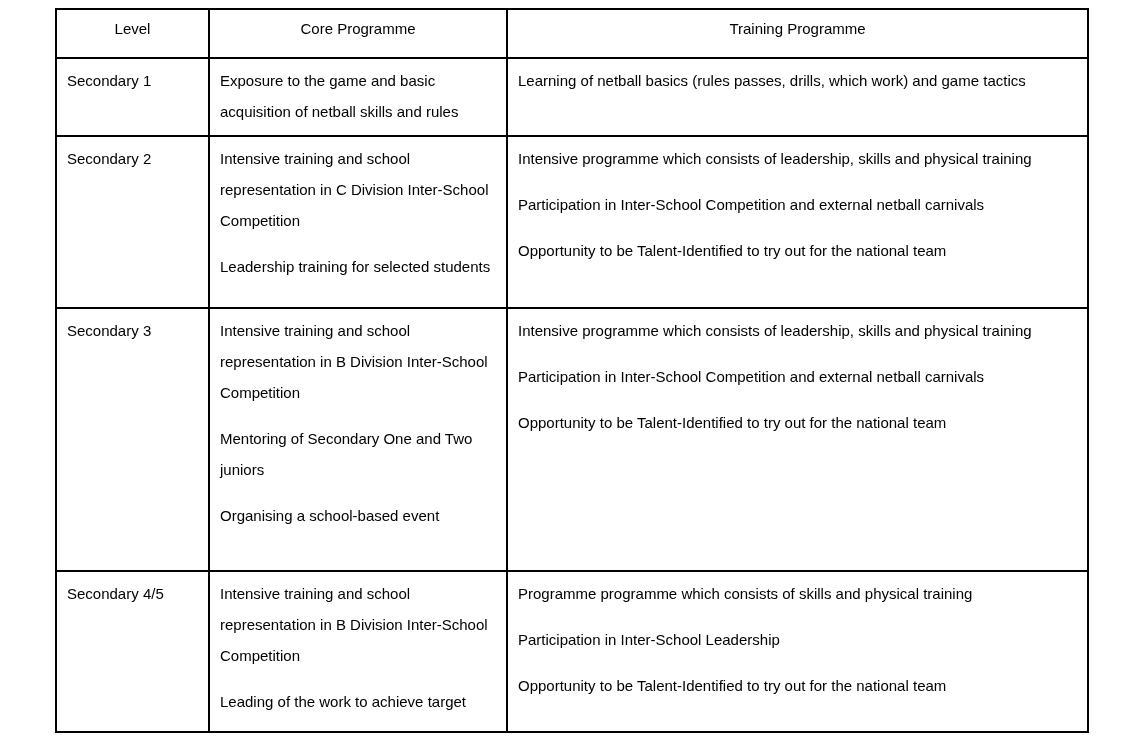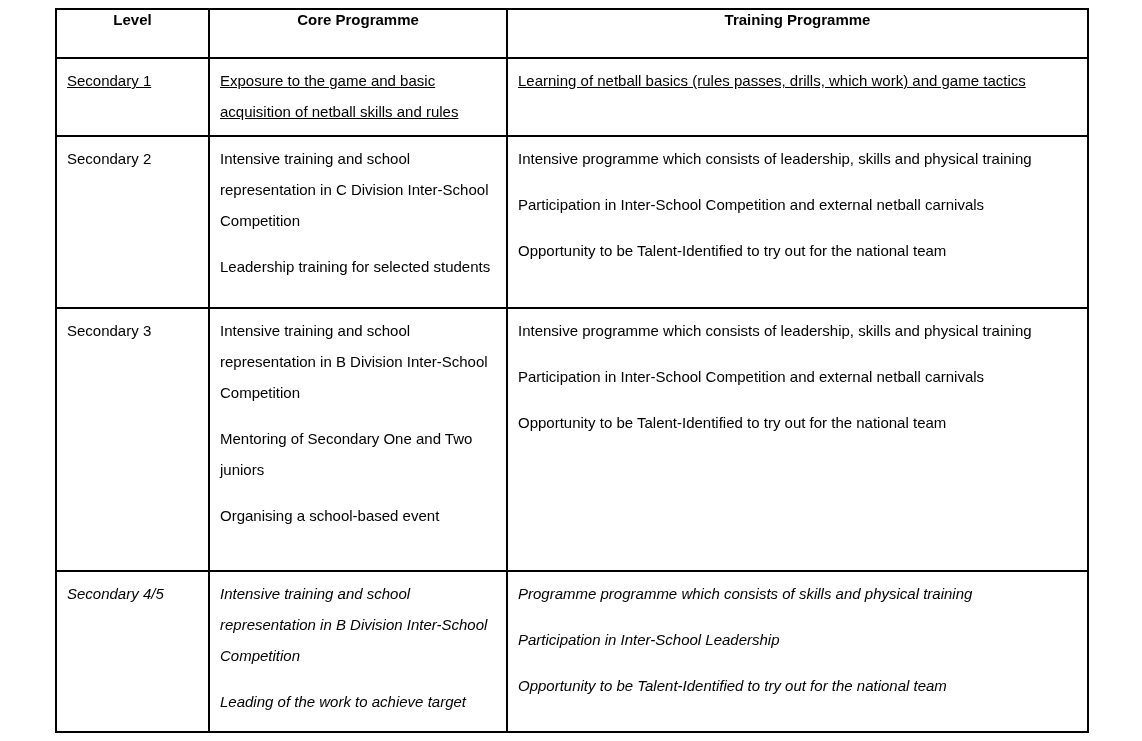--- a/index.html
+++ b/index.html
@@ -30,40 +30,40 @@
   table.programme-table col.col-training { width: 581px; }
   table.programme-table th,
   table.programme-table td {
     border: 2px solid #000000;
     vertical-align: top;
     font-size: 15px;
     padding: 6px 10px 8px 10px;
     overflow: hidden;
   }
   table.programme-table th {
-    font-weight: bold;
+    font-weight: normal;
     text-align: center;
     line-height: 19px;
-    padding-top: 0;
+    padding-top: 9px;
     height: 49px;
     box-sizing: border-box;
   }
   table.programme-table td {
     text-align: left;
     box-sizing: border-box;
   }
   td p {
     margin: 0 0 15px 0;
     line-height: 31px;
   }
   td p:last-child { margin-bottom: 0; }
-  tr.row-sec1   { height: 78px; text-decoration: underline;  }
+  tr.row-sec1   { height: 78px;  }
   tr.row-sec2   { height: 172px; }
   tr.row-sec3   { height: 263px; }
-  tr.row-sec45  { height: 161px; font-style: italic; }
+  tr.row-sec45  { height: 161px; }
 </style>
 </head>
 <body>
 
 <div class="page">
   <table class="programme-table">
     <colgroup>
       <col class="col-level">
       <col class="col-core">
       <col class="col-training">

